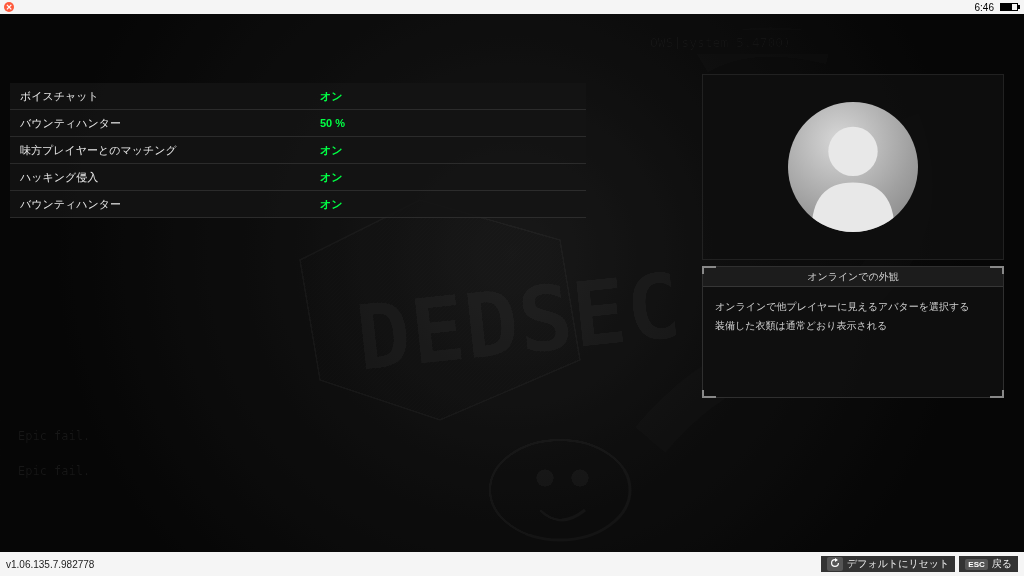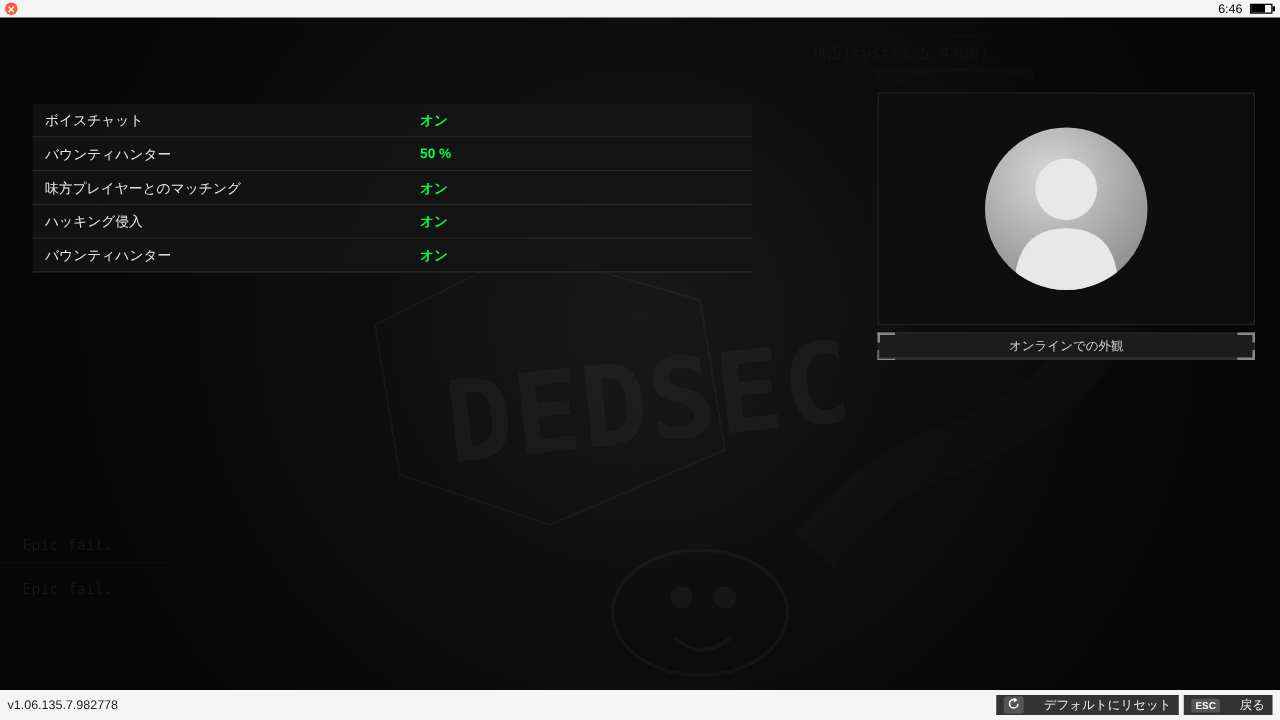--- a/index.html
+++ b/index.html
@@ -11,21 +11,21 @@
   opacity:0.9}
 .bg-art{position:absolute;inset:0;opacity:0.35;filter:contrast(1.5)}
 .bg-art svg{width:100%;height:100%}
 .topbar{position:absolute;top:0;left:0;right:0;height:14px;background:#f5f5f5;display:flex;align-items:center;padding:0 4px;z-index:10}
 .topbar .close{width:10px;height:10px;border-radius:50%;background:#ff5a3c;display:flex;align-items:center;justify-content:center;color:#fff;font-size:8px;font-weight:bold}
 .topbar .spacer{flex:1}
 .topbar .clock{font-size:10px;font-weight:normal;color:#000;margin-right:6px}
 .topbar .battery{width:18px;height:8px;border:1px solid #000;position:relative;margin-right:2px}
 .topbar .battery::after{content:"";position:absolute;right:-3px;top:1px;width:2px;height:4px;background:#000}
 .topbar .battery-fill{height:100%;width:70%;background:#000}
-.menu{position:absolute;left:26px;top:83px;width:576px;z-index:5}
+.menu{position:absolute;left:10px;top:83px;width:576px;z-index:5}
 .row{display:flex;align-items:center;height:27px;border-bottom:1px solid rgba(60,60,60,0.6);background:rgba(20,20,20,0.85);font-size:11px}
 .row.sel{background:#0020ff;border-bottom:1px solid #0020ff}
 .row .lbl{width:310px;padding-left:10px;color:#e8e8e8;font-weight:500}
 .row.sel .lbl{color:#00ff44;font-weight:bold}
 .row .lbl .slashes{color:#00ff44;margin-right:6px}
 .row .val{color:#00ff44;font-weight:bold;display:flex;align-items:center;gap:6px}
 .row .arrow{color:#00ff44;font-size:10px;letter-spacing:-2px}
 .rightpanel{position:absolute;right:20px;top:74px;width:302px;z-index:5}
 .avatar-box{height:186px;background:rgba(15,15,15,0.88);display:flex;align-items:center;justify-content:center;border:1px solid rgba(80,80,80,0.3)}
 .avatar{width:130px;height:130px;border-radius:50%;background:radial-gradient(circle at 40% 30%,#d8d8d8 0%,#a0a0a0 60%,#808080 100%);display:flex;align-items:center;justify-content:center;overflow:hidden;position:relative}
@@ -35,21 +35,21 @@
 .desc-title::before,.desc-title::after{content:"";position:absolute;top:-1px;width:12px;height:6px;border-top:2px solid #888;border-left:2px solid #888}
 .desc-title::before{left:-1px}
 .desc-title::after{right:-1px;border-left:none;border-right:2px solid #888}
 .desc-body{padding:10px 12px;color:#d0d0d0;font-size:10px;line-height:1.9;min-height:110px;position:relative}
 .desc-box::before,.desc-box::after{content:"";position:absolute;bottom:-1px;width:12px;height:6px;border-bottom:2px solid #888}
 .desc-box::before{left:-1px;border-left:2px solid #888}
 .desc-box::after{right:-1px;border-right:2px solid #888}
 .bottombar{position:absolute;left:0;right:0;bottom:0;height:24px;background:#f5f5f5;display:flex;align-items:center;padding:0 6px;z-index:10}
 .bottombar .ver{font-size:10px;color:#222}
 .bottombar .spacer{flex:1}
-.btn{display:flex;align-items:center;gap:16px;background:#333;color:#eee;font-size:10px;height:16px;padding:0 6px;margin-left:4px}
+.btn{display:flex;align-items:center;gap:4px;background:#333;color:#eee;font-size:10px;height:16px;padding:0 6px;margin-left:4px}
 .btn .key{background:#555;color:#fff;font-size:8px;padding:1px 3px;border-radius:2px;font-weight:bold}
 .btn .icon{width:10px;height:10px;display:inline-block}
 </style>
 </head>
 <body>
 
 <div class="bg">
   <div class="bg-art">
     <svg viewBox="0 0 1024 576" preserveAspectRatio="xMidYMid slice">
       <defs>
@@ -123,20 +123,24 @@
   <div class="avatar-box">
     <div class="avatar">
       <svg viewBox="0 0 100 100">
         <circle cx="50" cy="38" r="19" fill="#e8e8e8"></circle>
         <path d="M18 100 Q18 62 50 62 Q82 62 82 100 Z" fill="#e8e8e8"></path>
       </svg>
     </div>
   </div>
   <div class="desc-box">
     <div class="desc-title">オンラインでの外観</div>
+    <div class="desc-body">
+      <div>オンラインで他プレイヤーに見えるアバターを選択する</div>
+      <div>装備した衣類は通常どおり表示される</div>
+    </div>
   </div>
 </div>
 
 <div class="bottombar">
   <div class="ver">v1.06.135.7.982778</div>
   <div class="spacer"></div>
   <div class="btn">
     <span class="key">
       <svg class="icon" viewBox="0 0 10 10">
           <path d="M5 1a4 4 0 1 0 4 4h-1.2A2.8 2.8 0 1 1 5 2.2V4l3-2-3-2z" fill="#fff"></path>

